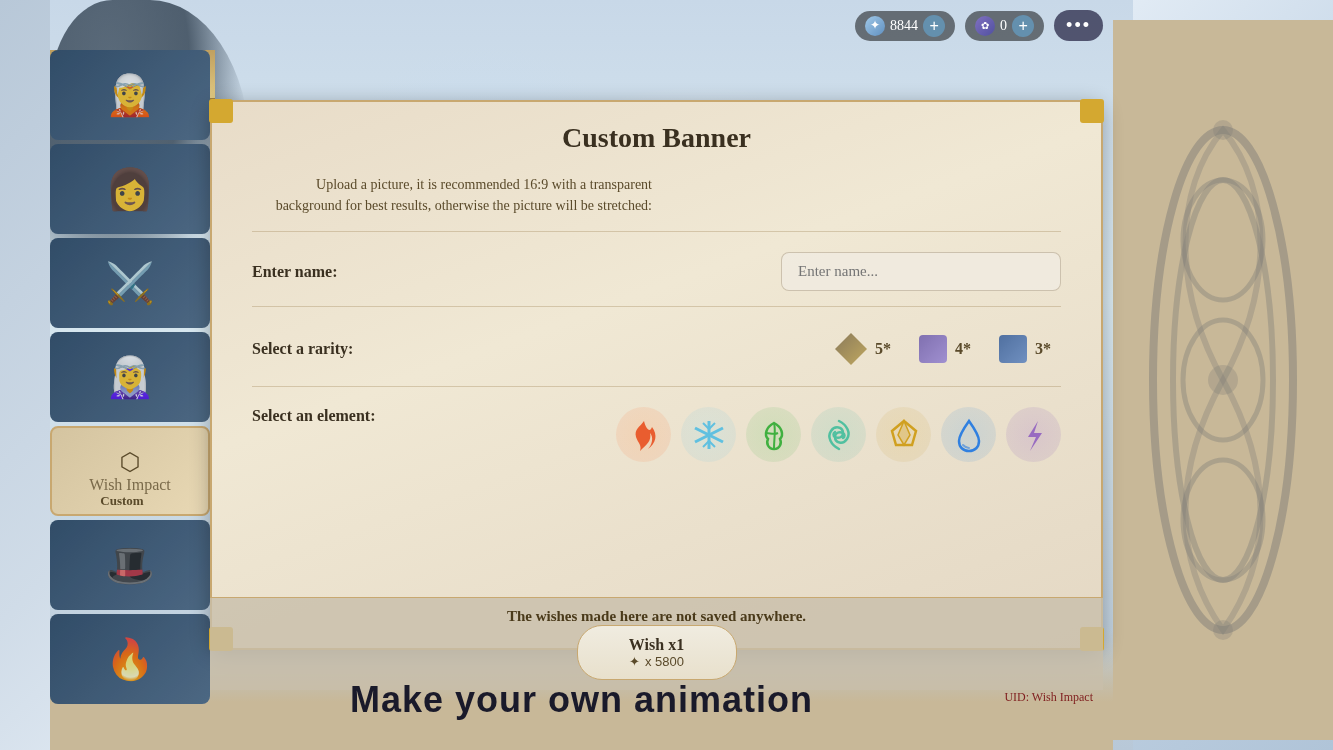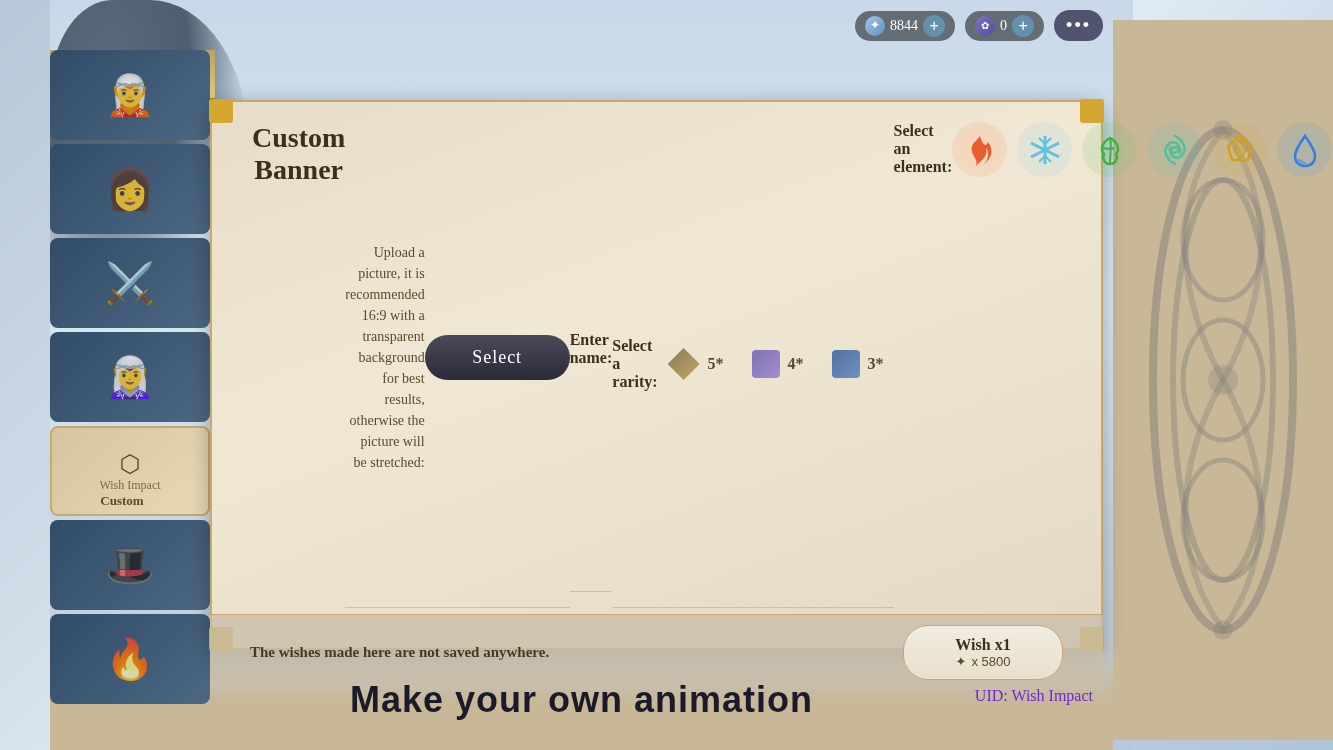--- a/index.html
+++ b/index.html
@@ -111,21 +111,21 @@
       bottom: 5px;
       left: 0; right: 16px;
       text-align: center;
       font-size: 13px;
       font-weight: bold;
       color: #5a4a2a;
       font-family: Georgia, serif;
     }
 
     .active-sublabel {
-      font-size: 12px;
+      font-size: 16px;
       color: #7a6a4a;
     }
 
     
     .top-bar {
       position: absolute;
       top: 10px;
       right: 230px;
       display: flex;
       align-items: center;
@@ -192,21 +192,21 @@
       top: 100px;
       left: 210px;
       right: 230px;
       bottom: 100px;
       background: linear-gradient(160deg, #e8dcc8 0%, #f0e8d4 40%, #e4d8c4 100%);
       border-radius: 12px;
       border: 2px solid #c8a870;
       box-shadow: 0 4px 20px rgba(0,0,0,0.3);
       padding: 20px 40px;
       display: flex;
-      flex-direction: row;
+      flex-direction: column;
     }
 
     
     .dialog::before {
       content: '';
       position: absolute;
       top: -2px; left: -2px; right: -2px; bottom: -2px;
       border-radius: 12px;
       pointer-events: none;
     }
@@ -262,21 +262,21 @@
       font-family: Georgia, serif;
       letter-spacing: 1px;
       min-width: 145px;
     }
 
     
     .name-section {
       display: flex;
       align-items: center;
       justify-content: space-between;
-      margin-bottom: 36px;
+      margin-bottom: 20px;
       padding-bottom: 15px;
       border-bottom: 1px solid rgba(150,120,70,0.3);
     }
 
     .field-label {
       font-size: 16px;
       color: #3a3020;
       font-weight: bold;
       font-family: Georgia, serif;
     }
@@ -292,21 +292,21 @@
       font-family: Georgia, serif;
       outline: none;
     }
 
     
     .rarity-section {
       display: flex;
       align-items: center;
       justify-content: space-between;
       margin-bottom: 20px;
-      padding-bottom: 1px;
+      padding-bottom: 15px;
       border-bottom: 1px solid rgba(150,120,70,0.3);
     }
 
     .rarity-options {
       display: flex;
       gap: 8px;
       align-items: center;
     }
 
     .rarity-option {
@@ -358,20 +358,21 @@
       position: absolute;
       bottom: 60px;
       left: 210px;
       right: 230px;
       display: flex;
       align-items: center;
       justify-content: space-between;
       padding: 10px 40px;
       background: rgba(200,190,170,0.8);
       border-top: 1px solid #c8a870;
+      flex-direction: column;
     }
 
     .notice-text {
       font-size: 15px;
       color: #4a3a1a;
       font-weight: bold;
     }
 
     .wish-btn {
       background: linear-gradient(180deg, #f0ece0, #e8e0cc);
@@ -396,22 +397,22 @@
       display: flex;
       align-items: center;
       justify-content: center;
       gap: 5px;
     }
 
     .uid-text {
       position: absolute;
       bottom: 45px;
       right: 240px;
-      font-size: 16px;
-      color: #6d28d9;
+      font-size: 12px;
+      color: #7f1d1d;
     }
 
     
     .bottom-tagline {
       position: absolute;
       bottom: 0;
       left: 50px;
       right: 220px;
       height: 100px;
       display: flex;
@@ -553,25 +554,25 @@
 
   <div class="gold-corner tl"></div>
   <div class="gold-corner tr"></div>
   <div class="gold-corner bl"></div>
   <div class="gold-corner br"></div>
 
   <div class="dialog-title">Custom Banner</div>
 
   <div class="upload-section">
     <p class="upload-desc">Upload a picture, it is recommended 16:9 with a transparent background for best results, otherwise the picture will be stretched:</p>
-    <button class="select-btn">Select</button>
   </div>
 
   <div class="name-section">
     <label class="field-label">Enter name:</label>
+    <input type="text" class="name-input" placeholder="Enter name..." style="">
   </div>
 
   <div class="rarity-section">
     <label class="field-label">Select a rarity:</label>
     <div class="rarity-options">
 
       <div class="rarity-option">
         <div style="width:32px;height:32px;background:linear-gradient(135deg,#8a7a5a,#c0a860);clip-path:polygon(50% 0%,100% 50%,50% 100%,0% 50%);margin-right:4px;"></div>
         <span>5*</span>
       </div>

